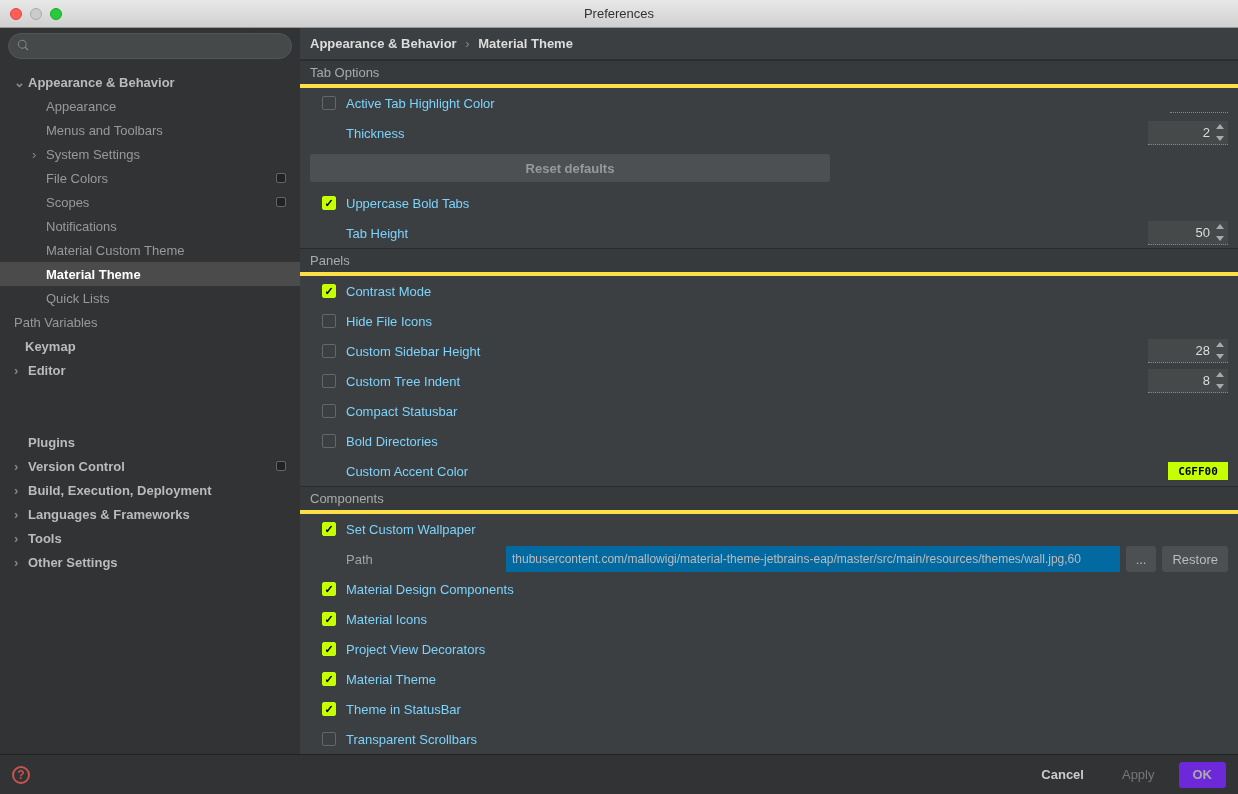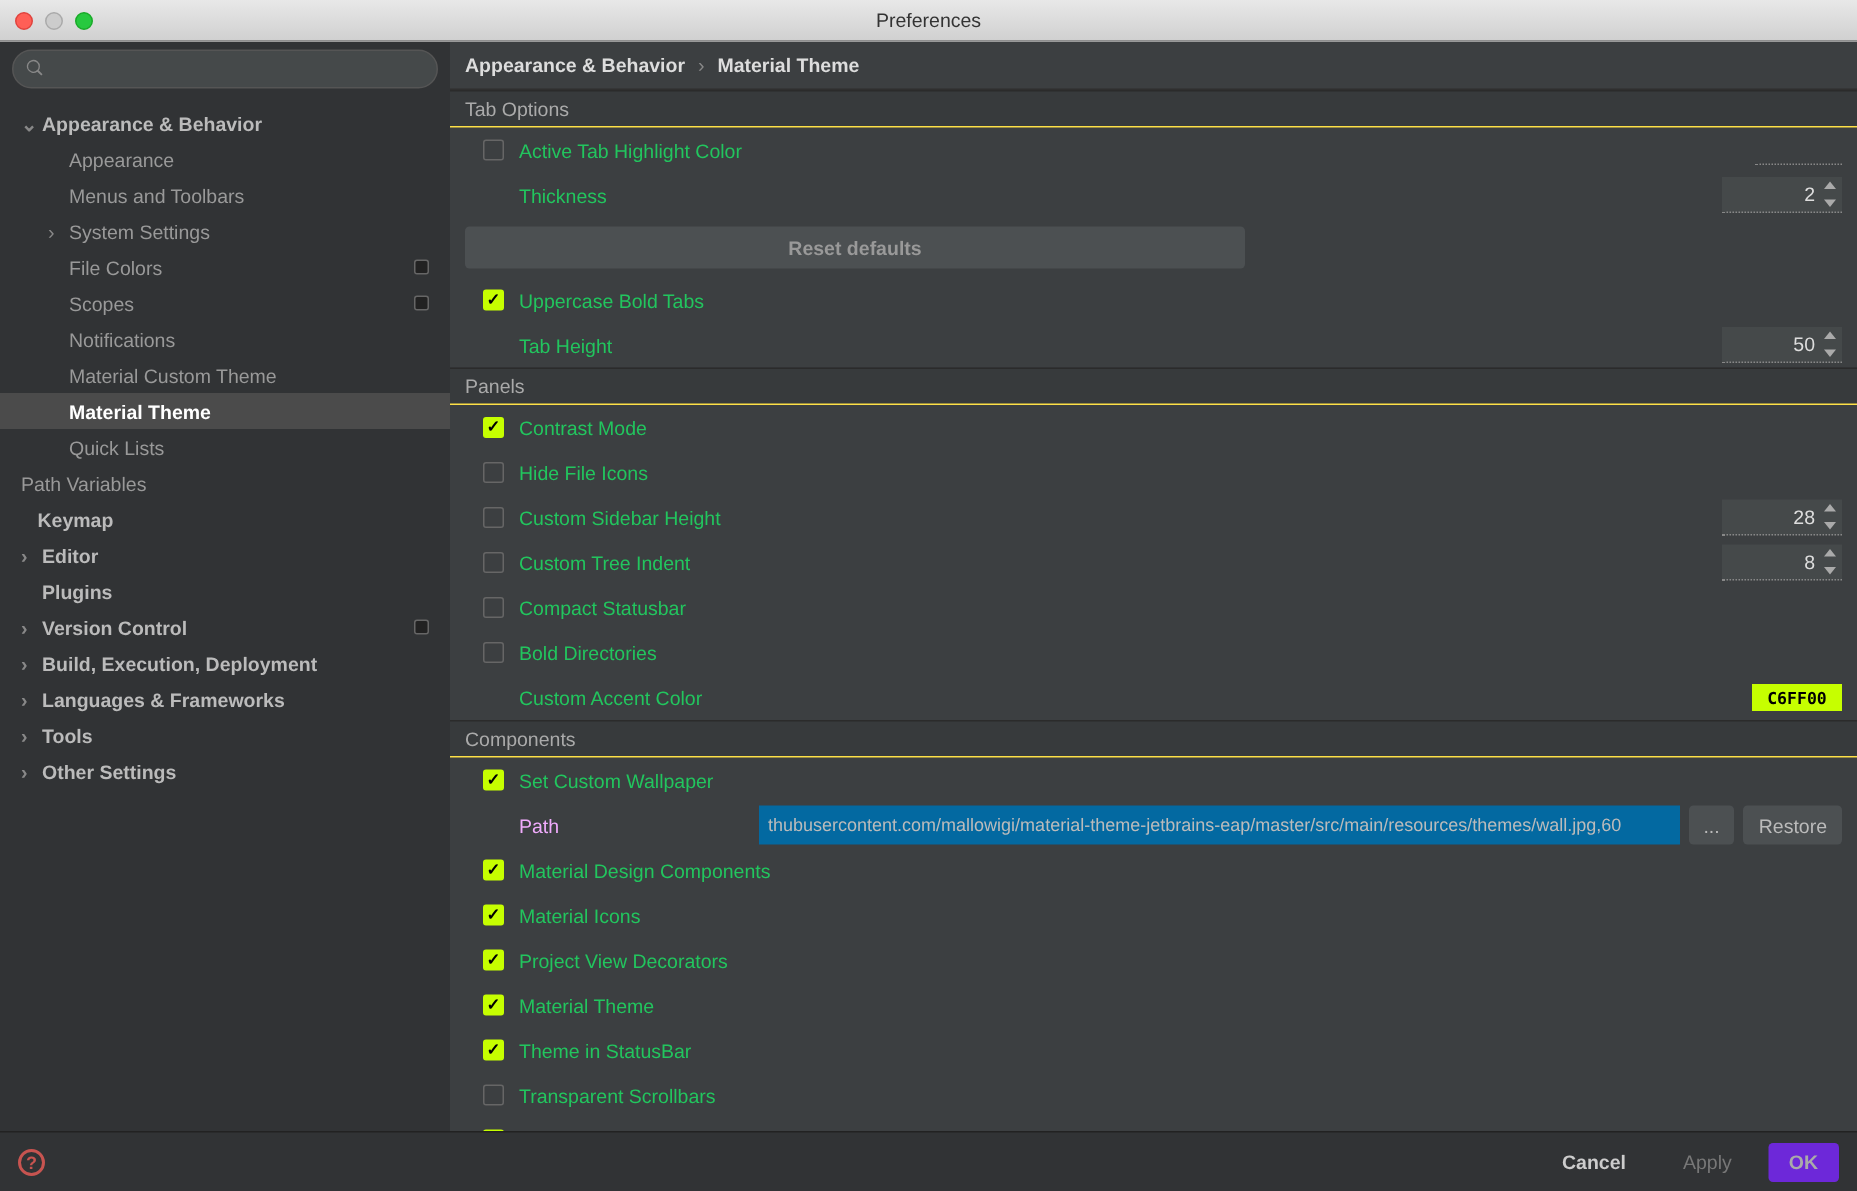--- a/index.html
+++ b/index.html
@@ -22,26 +22,26 @@
 .tree-node.bold{color:#bbb;font-weight:600}
 .tree-node.selected{background:#4b4b4b;color:#fff;font-weight:600}
 .chev{width:10px;display:inline-block;margin-right:4px;color:#888}
 .tree-node .lbl{flex:1}
 .badge{width:10px;height:10px;background:#222;border:1px solid #666;border-radius:2px;margin-right:14px}
 .content{flex:1;display:flex;flex-direction:column;background:#3c3f41;min-width:0}
 .crumb{padding:8px 10px;border-bottom:1px solid #2f2f2f;font-size:13px}
 .crumb b{color:#ddd;font-weight:600}
 .crumb-sep{color:#888;margin:0 5px}
 .scroll{flex:1;overflow:auto}
-.section-hdr{padding:4px 10px;background:#373a3c;border-top:1px solid #2b2b2b;border-bottom:1px solid #fde047;color:#aaa;font-size:13px}
+.section-hdr{padding:4px 10px;background:#373a3c;border-top:1px solid #2b2b2b;border-bottom:4px solid #fde047;color:#aaa;font-size:13px}
 .row{display:flex;align-items:center;min-height:30px;padding:0 10px 0 22px}
 .cb{width:14px;height:14px;border:1px solid #666;border-radius:2px;margin-right:10px;display:flex;align-items:center;justify-content:center;flex-shrink:0;background:#3c3f41}
 .cb.on{background:#c6ff00;border-color:#c6ff00}
 .cb.on::after{content:"✓";color:#000;font-size:11px;font-weight:bold;line-height:1}
-.row .lbl{color:#22c55e;flex:1}
+.row .lbl{color:#7dd3fc;flex:1}
 .row.indent{padding-left:46px}
 .spinner{width:80px;height:24px;background:#45494a;border-bottom:1px dotted #888;display:flex;align-items:center;padding:0 18px 0 6px;position:relative;color:#ddd;justify-content:flex-end}
 .spinner::after{content:"";position:absolute;right:4px;top:3px;width:0;height:0;border-left:4px solid transparent;border-right:4px solid transparent;border-bottom:5px solid #aaa}
 .spinner::before{content:"";position:absolute;right:4px;bottom:3px;width:0;height:0;border-left:4px solid transparent;border-right:4px solid transparent;border-top:5px solid #aaa}
 .color-sw{width:58px;height:20px;border-bottom:1px dotted #888;margin-left:auto}
 .accent-sw{width:60px;height:18px;background:#c6ff00;color:#000;font-size:11px;font-family:monospace;display:flex;align-items:center;justify-content:center;font-weight:bold}
 .btn-wide{width:520px;height:28px;background:#4c5052;color:#999;display:flex;align-items:center;justify-content:center;margin:6px 0;border-radius:3px;font-weight:600}
 .path-input{flex:1;height:26px;background:#0369a1;border:none;color:#bbb;padding:0 6px;font-size:12px;outline:none;min-width:0}
 .btn-sm{height:26px;padding:0 10px;background:#4c5052;color:#bbb;border-radius:3px;display:flex;align-items:center;margin-left:6px}
 .footer{height:40px;background:#313335;border-top:1px solid #222;display:flex;align-items:center;padding:0 12px}
@@ -121,21 +121,21 @@
           <span class="lbl">Path Variables</span>
         </div>
         <div class="tree-node bold" style="padding-left: 11px;">
           <span class="chev"></span>
           <span class="lbl">Keymap</span>
         </div>
         <div class="tree-node bold" style="padding-left: 14px;">
           <span class="chev">›</span>
           <span class="lbl">Editor</span>
         </div>
-        <div class="tree-node bold" style="padding-left: 14px;">
+        <div class="tree-node bold" style="padding-left: 14px; margin-top: 48px;">
           <span class="chev"></span>
           <span class="lbl">Plugins</span>
         </div>
         <div class="tree-node bold" style="padding-left: 14px;">
           <span class="chev">›</span>
           <span class="lbl">Version Control</span>
           <span class="badge"></span>
         </div>
         <div class="tree-node bold" style="padding-left: 14px;">
           <span class="chev">›</span>
@@ -226,21 +226,21 @@
         <span class="lbl">Custom Accent Color</span>
         <div class="accent-sw">C6FF00</div>
       </div>
 
       <div class="section-hdr">Components</div>
       <div class="row">
         <div class="cb on"></div>
         <span class="lbl">Set Custom Wallpaper</span>
       </div>
       <div class="row indent" style="gap:0">
-        <span style="width:160px;color:#f0abfc">Path</span>
+        <span style="width:160px;color:#a3a3a3">Path</span>
         <input class="path-input" value="thubusercontent.com/mallowigi/material-theme-jetbrains-eap/master/src/main/resources/themes/wall.jpg,60" style="">
         <div class="btn-sm">...</div>
         <div class="btn-sm">Restore</div>
       </div>
       <div class="row">
         <div class="cb on"></div>
         <span class="lbl">Material Design Components</span>
       </div>
       <div class="row">
         <div class="cb on"></div>

